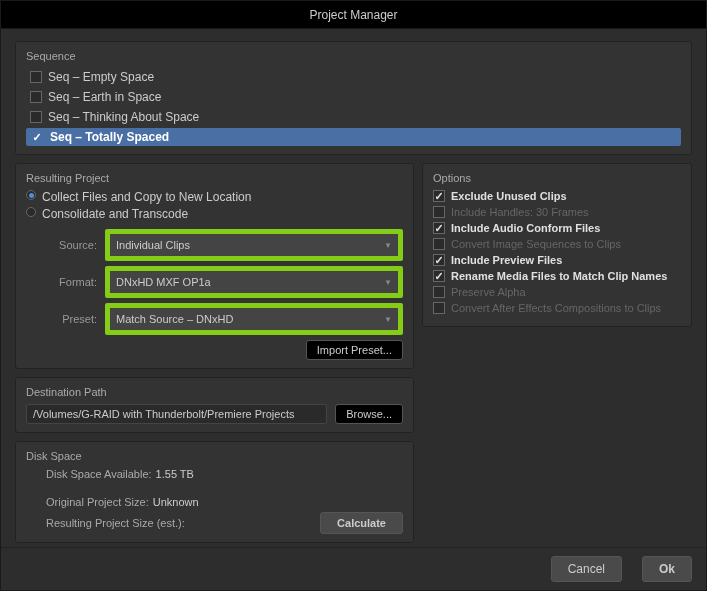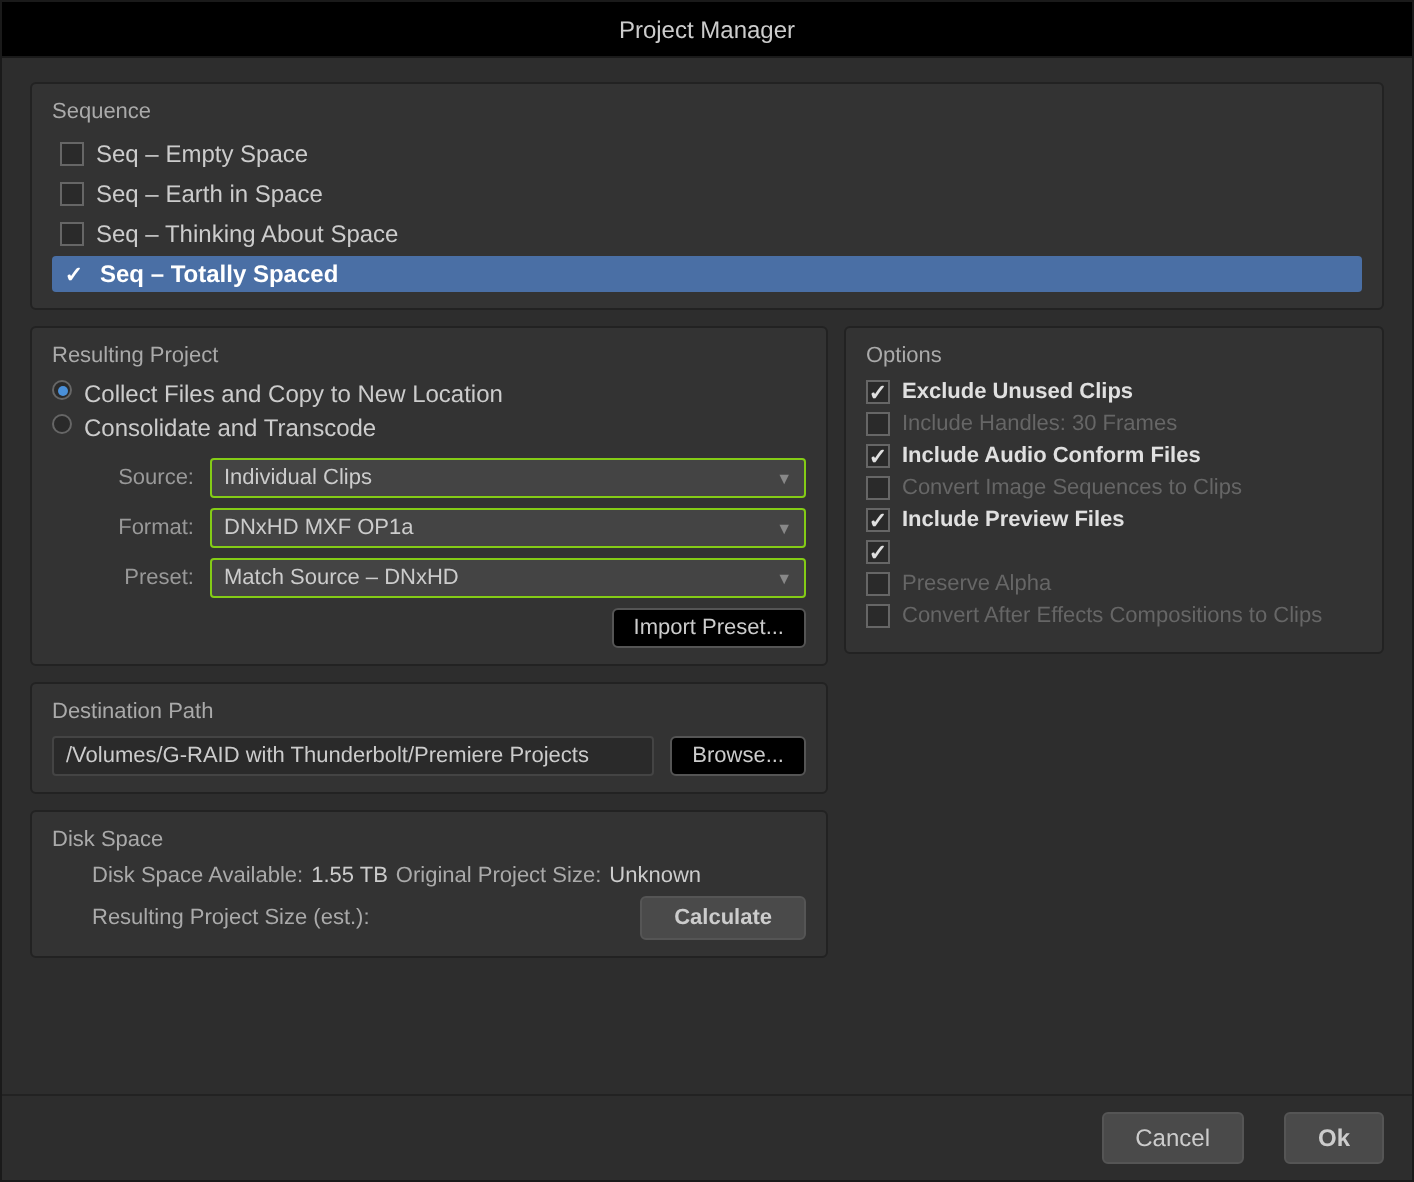--- a/index.html
+++ b/index.html
@@ -165,23 +165,23 @@
     .form-label {
       color: #999999;
       font-size: 11px;
       width: 55px;
       flex-shrink: 0;
       text-align: right;
       margin-right: 8px;
     }
     .form-dropdown {
       flex: 1;
-      height: 20px;
+      height: 32px;
       background: #444444;
-      border: 1px solid #84cc16;
+      border: 5px solid #84cc16;
       color: #cccccc;
       font-size: 11px;
       padding: 0 6px;
       display: flex;
       align-items: center;
       justify-content: space-between;
       border-radius: 2px;
     }
     .form-dropdown .arrow {
       color: #888888;
@@ -277,22 +277,22 @@
       padding: 8px 10px;
       flex-shrink: 0;
     }
     .disk-label {
       color: #aaaaaa;
       font-size: 11px;
       margin-bottom: 6px;
     }
     .disk-info {
       display: flex;
-      flex-direction: row;
-      gap: 4px;
+      flex-direction: column;
+      gap: 16px;
       padding-left: 20px;
     }
     .disk-row {
       display: flex;
       align-items: center;
       gap: 4px;
     }
     .disk-row-label {
       color: #aaaaaa;
       font-size: 11px;
@@ -485,20 +485,21 @@
             <div class="opt-check">
               <span class="opt-check-mark">✓</span>
             </div>
             <span>Include Preview Files</span>
           </div>
 
           <div class="option-item bold">
             <div class="opt-check">
               <span class="opt-check-mark">✓</span>
             </div>
+            <span>Rename Media Files to Match Clip Names</span>
           </div>
 
           <div class="option-item disabled">
             <div class="opt-check"></div>
             <span>Preserve Alpha</span>
           </div>
 
           <div class="option-item disabled">
             <div class="opt-check"></div>
             <span>Convert After Effects Compositions to Clips</span>

